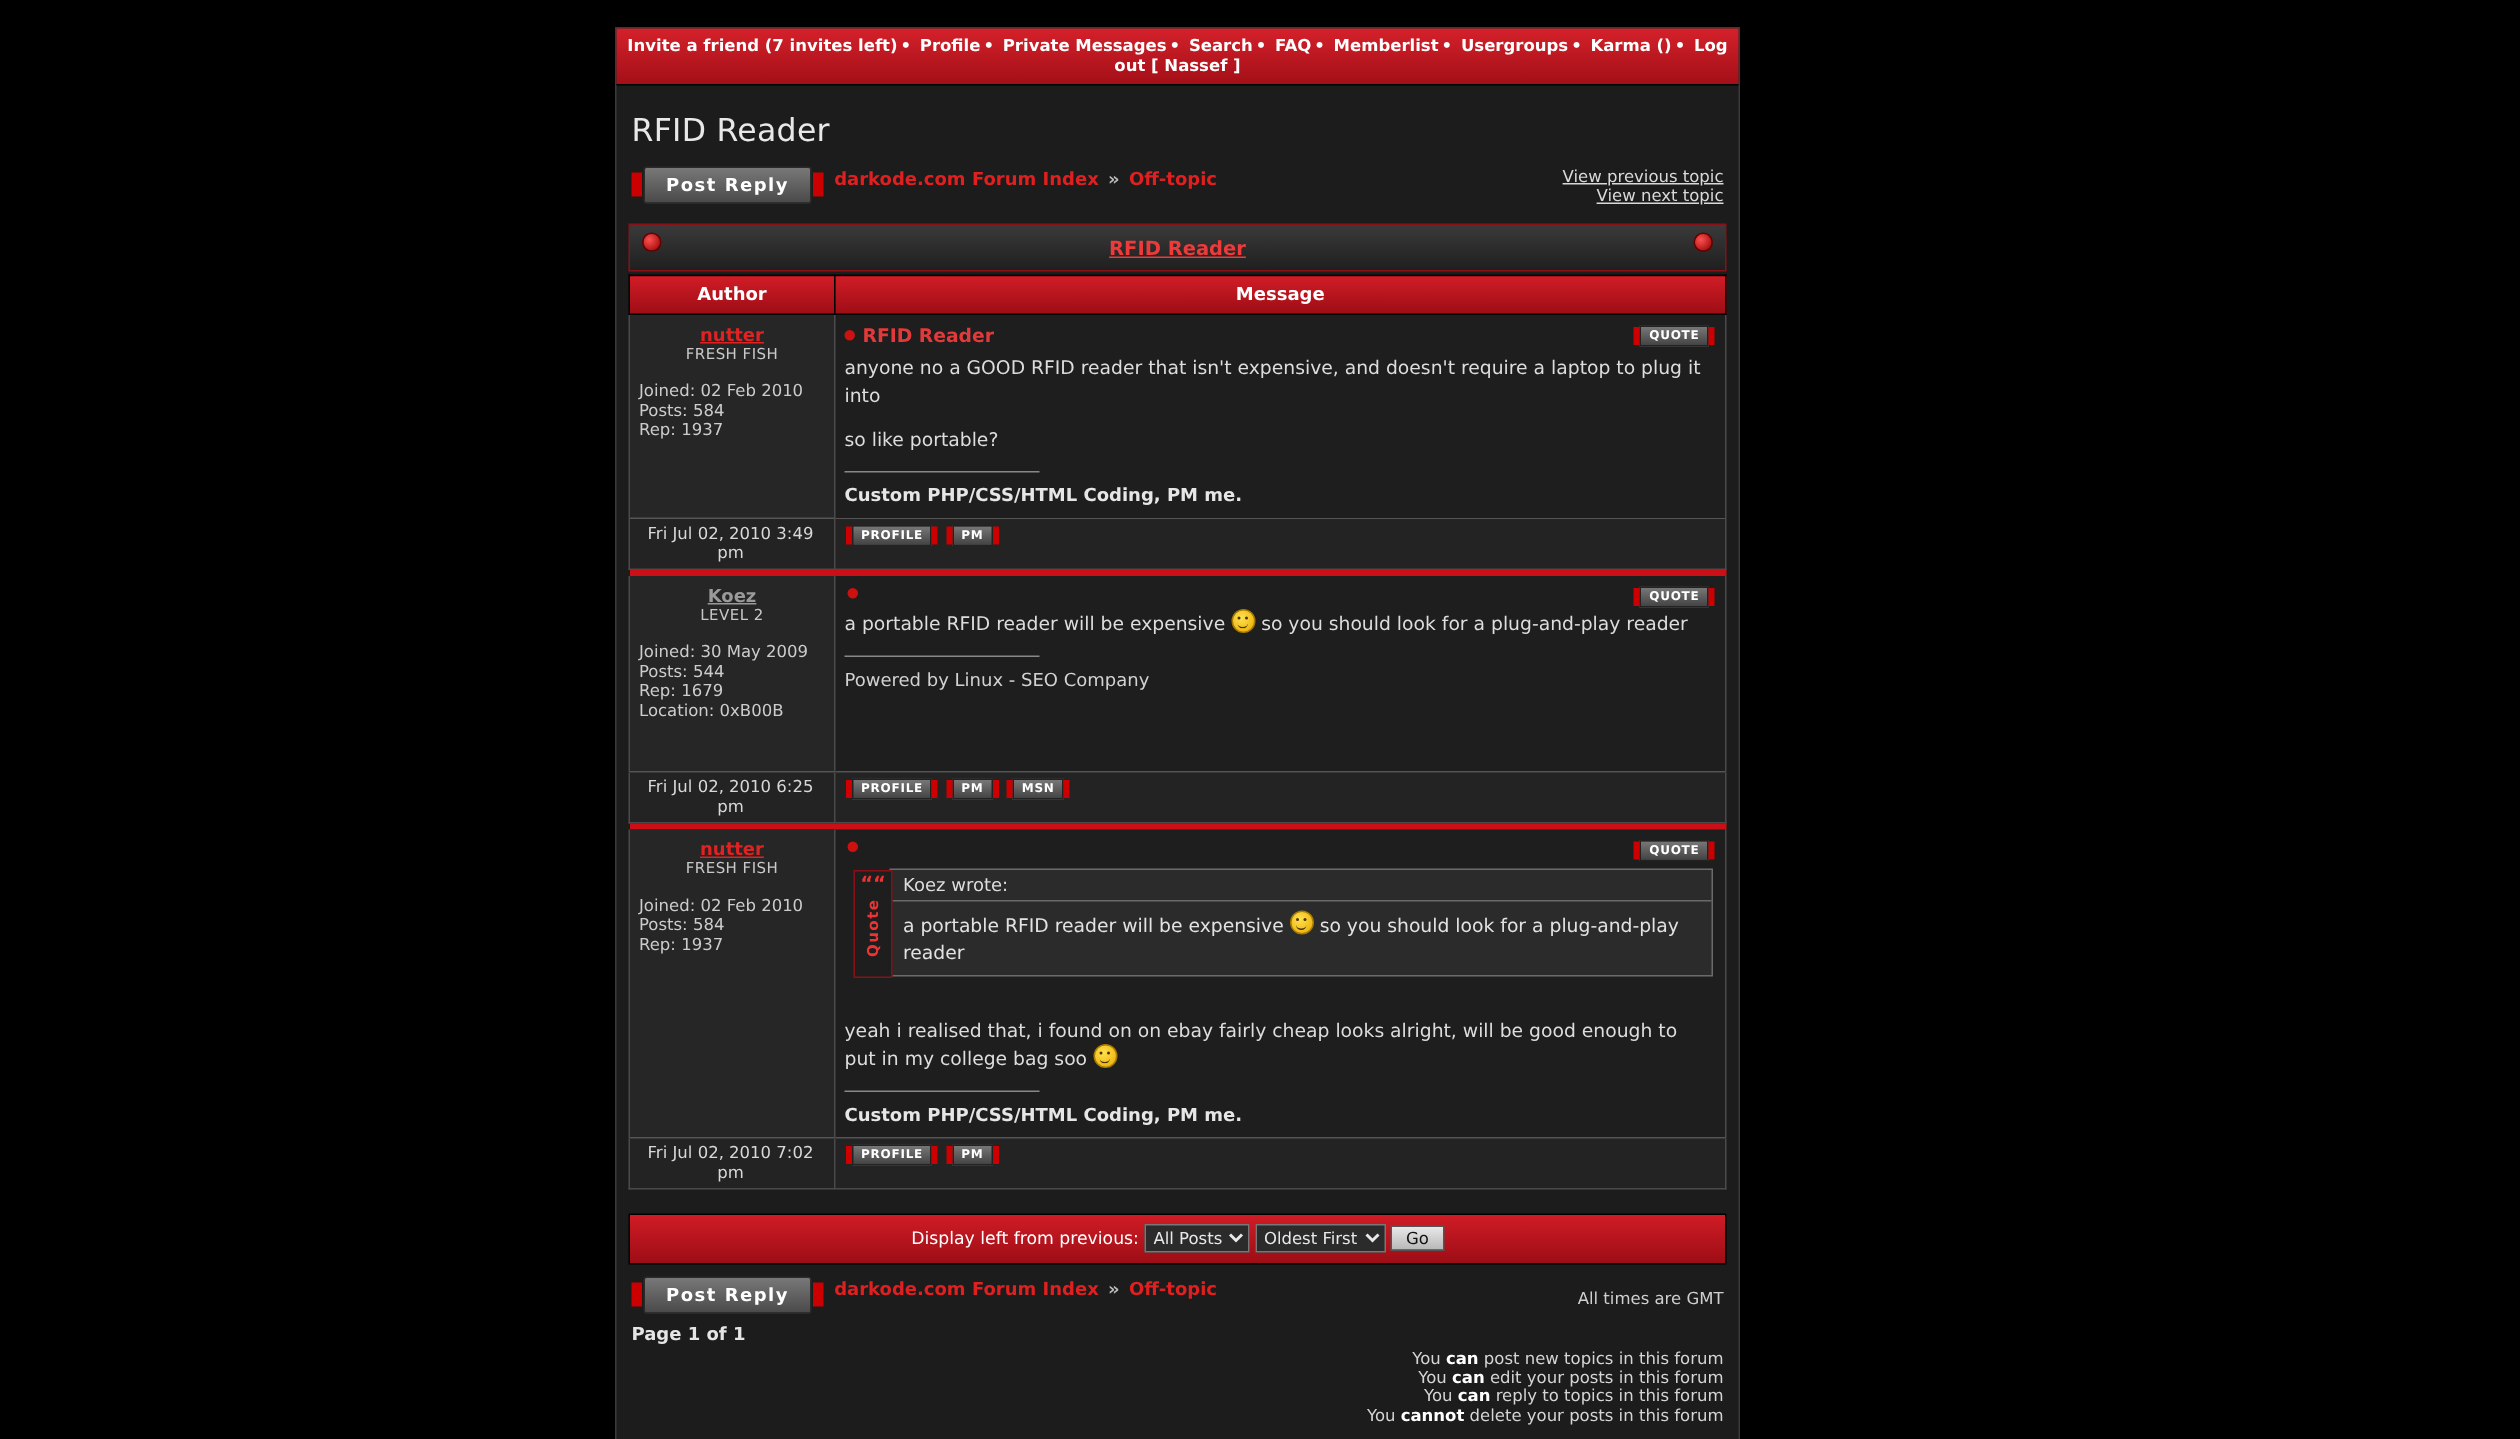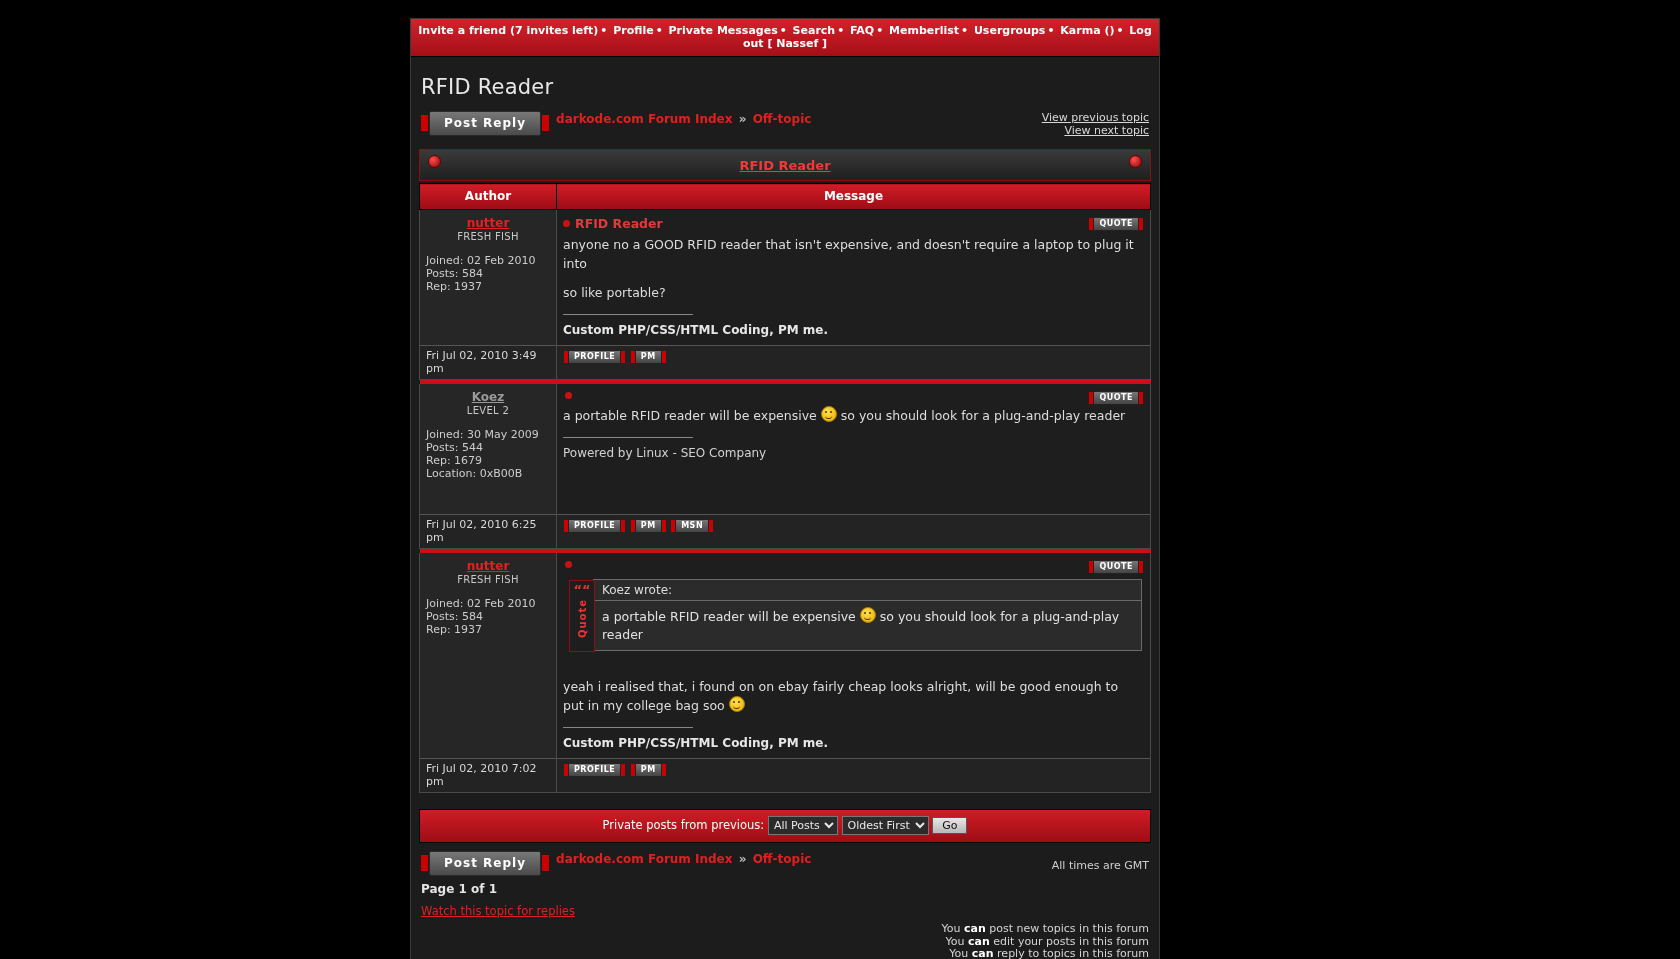--- a/index.html
+++ b/index.html
@@ -228,21 +228,21 @@
   .sig.plain { font-weight: normal; color: #d2d2d2;}
 
   .footcell {
     background: #232323;
     border: 1px solid #4a4a4a;
     border-top: 1px solid #555;
     padding: 3px 6px 4px 6px;
     color: #d8d8d8;
     font-size: 11px;
   }
-  .footcell.left { text-align: left; padding-right: 8px;}
+  .footcell.left { text-align: center; padding-right: 8px;}
   .footcell.msgfoot { text-align: left; }
   .rowsep td {
     height: 4px;
     background: #cc0e17;
     padding: 0;
     border: none;
   }
 
   
   .quoteblock {
@@ -546,21 +546,21 @@
       <td class="footcell left">Fri Jul 02, 2010 7:02 pm</td>
       <td class="footcell msgfoot">
         <a class="btnsm" href="#">PROFILE</a>
         <a class="btnsm" href="#">PM</a>
       </td>
     </tr>
   </tbody>
     </table>
 
   <div class="displaybar">
-    <span>Private posts from previous:</span>
+    <span>Display left from previous:</span>
     <select>
       <option>All Posts</option>
     </select>
     <select>
       <option>Oldest First</option>
     </select>
     <button class="gobtn">Go</button>
   </div>
 
   <div class="bottomrow">
@@ -569,23 +569,20 @@
     </span>
     <span class="crumb">
       <a href="#">darkode.com Forum Index</a>
       <span class="gt">»</span>
       <a href="#">Off-topic</a>
     </span>
     <span class="alltimes">All times are GMT</span>
   </div>
 
   <div class="pageinfo">Page 1 of 1</div>
-  <div class="watch">
-    <a href="#">Watch this topic for replies</a>
-  </div>
 
 
   <div class="perms">
     <div>You <b>can</b> post new topics in this forum</div>
     <div>You <b>can</b> edit your posts in this forum</div>
     <div>You <b>can</b> reply to topics in this forum</div>
     <div>You <b>cannot</b> delete your posts in this forum</div>
 
   </div>
 

